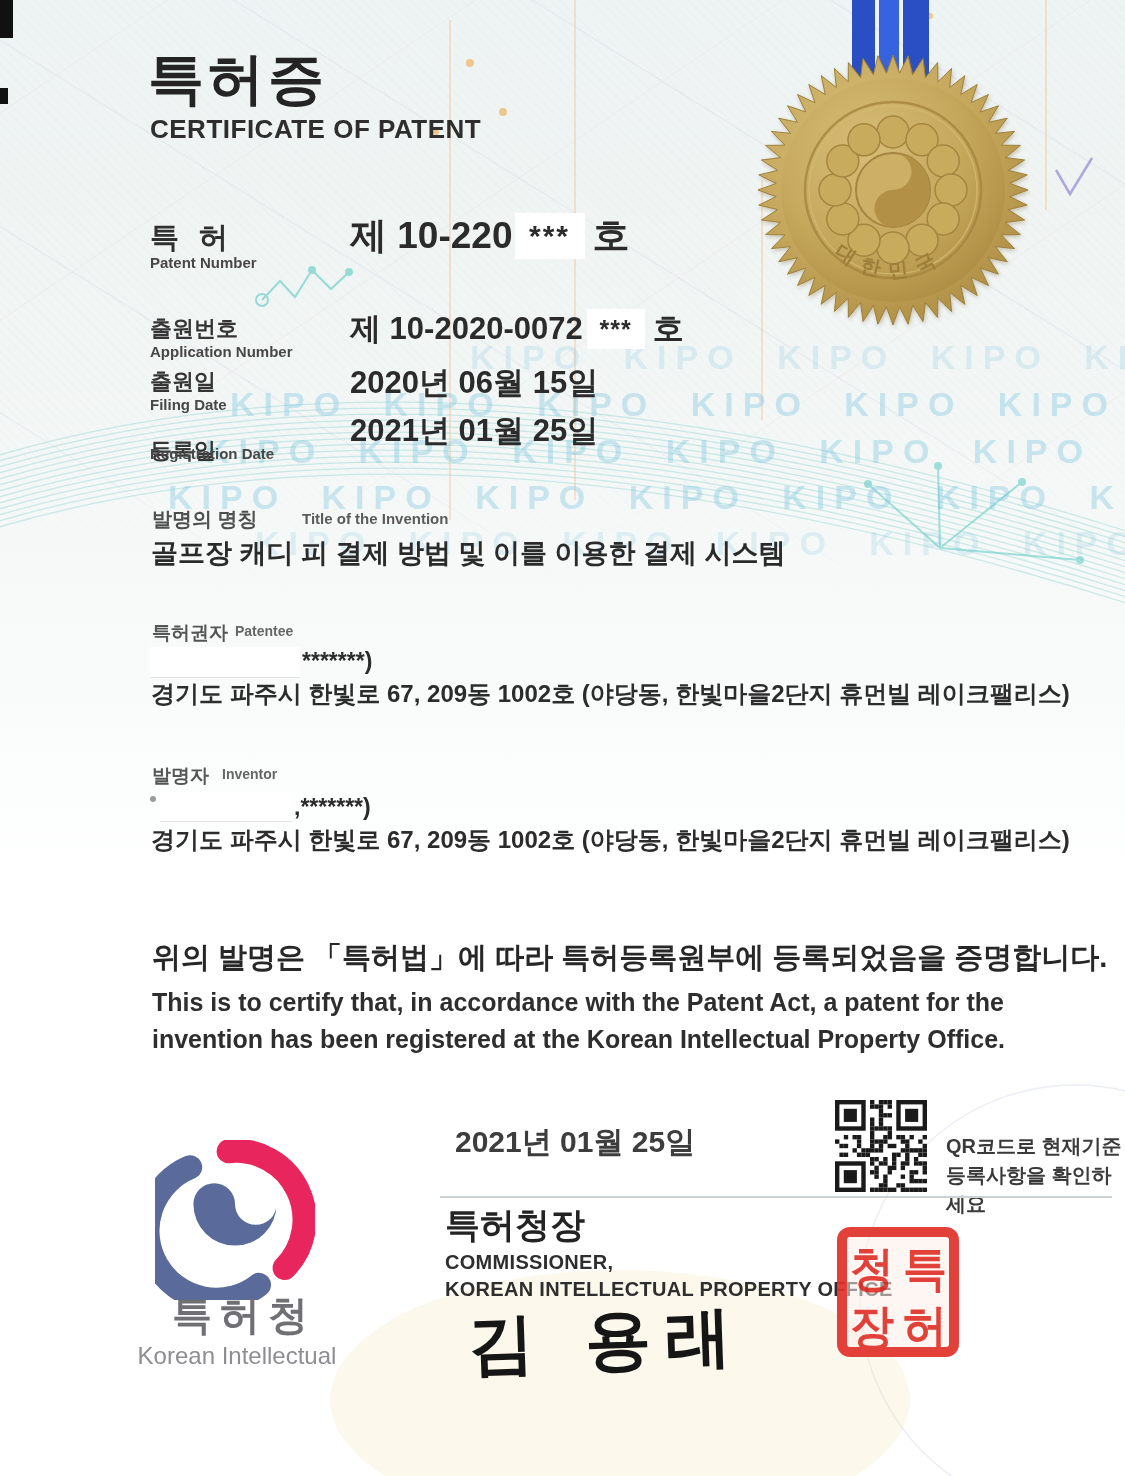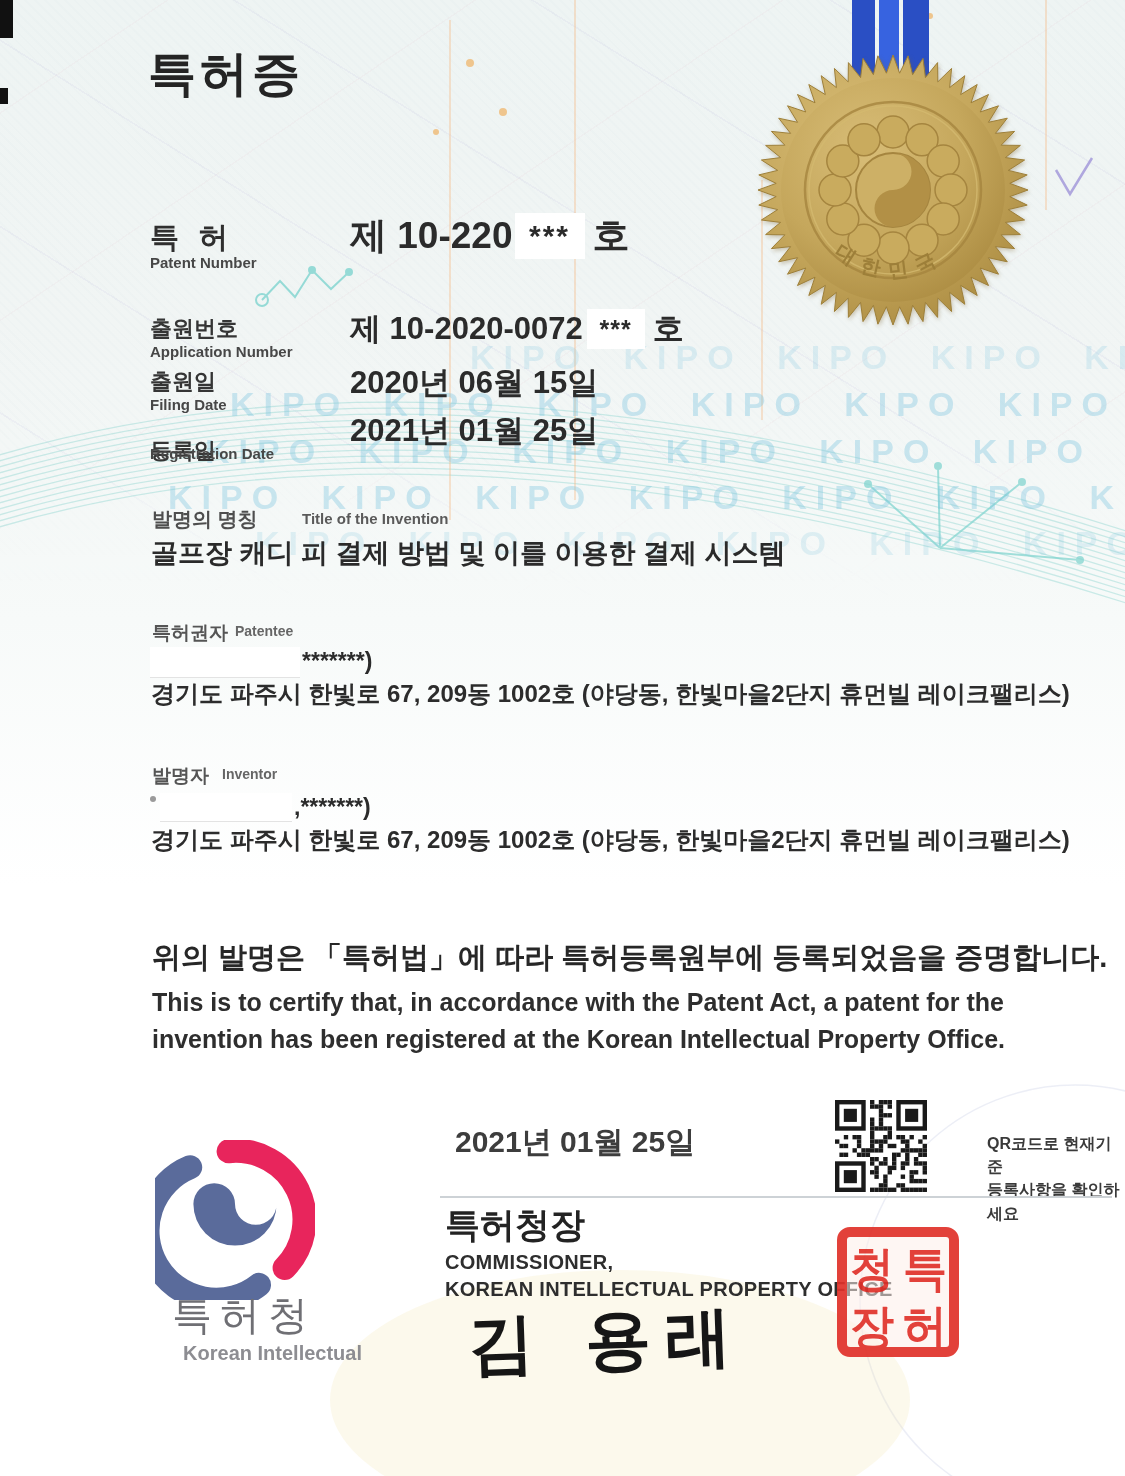--- a/index.html
+++ b/index.html
@@ -12,21 +12,21 @@
   #grid{left:0;top:0;width:1125px;height:600px;opacity:.55;pointer-events:none;
     background:
       repeating-linear-gradient(32deg, rgba(150,140,205,.14) 0 1.6px, transparent 1.6px 158px),
       repeating-linear-gradient(-34deg, rgba(220,150,170,.10) 0 1.4px, transparent 1.4px 172px),
       repeating-linear-gradient(45deg, rgba(140,180,195,.055) 0 2px, transparent 2px 7px);
     -webkit-mask-image:linear-gradient(180deg,#000 70%,transparent);
             mask-image:linear-gradient(180deg,#000 70%,transparent);}
   #deco-svg{left:0;top:0;pointer-events:none;}
   .wm-row{color:rgba(125,198,224,.38);font-weight:700;font-size:34px;letter-spacing:9px;word-spacing:16px;pointer-events:none;}
   
-  .title-ko{font-size:48px;font-weight:800;color:#242424;letter-spacing:4px;font-family:Liberation Serif, serif;}
+  .title-ko{font-size:56px;font-weight:800;color:#242424;letter-spacing:4px;font-family:Liberation Serif, serif;}
   .title-en{font-size:26px;font-weight:700;color:#2e2e2e;letter-spacing:.5px;}
   
   .lab-ko-lg{font-size:29px;font-weight:800;color:#2f2f2f;letter-spacing:6px;}
   .lab-ko{font-size:22px;font-weight:800;color:#353535;}
   .lab-en{font-size:15px;font-weight:700;color:#474747;}
   .val-xl{font-size:37px;font-weight:800;color:#2b2b2b;}
   .val-lg{font-size:31px;font-weight:800;color:#2b2b2b;}
   .val-row{display:flex;align-items:center;}
   .maskbox{display:inline-flex;align-items:center;justify-content:center;background:#fff;}
   .mask1{width:70px;height:46px;margin:0 8px 0 2px;font-size:30px;letter-spacing:2px;}
@@ -35,28 +35,28 @@
   .sec-lab-en{font-size:15px;font-weight:700;color:#5a5a5a;}
   .invention-title{font-size:27px;font-weight:800;color:#2a2a2a;}
   .party-lab-ko{font-size:19px;font-weight:700;color:#555;}
   .party-lab-en{font-size:14px;font-weight:700;color:#666;}
   .masked-name{font-size:23px;font-weight:800;color:#2b2b2b;}
   .name-blank{display:inline-block;background:#fff;border-bottom:1px solid #e3e3e3;}
   .address{font-size:24px;font-weight:800;color:#2c2c2c;}
   .stmt-ko{font-size:29px;font-weight:800;color:#272727;}
   .stmt-en{font-size:25px;font-weight:800;color:#2e2e2e;}
   .issue-date{font-size:30px;font-weight:600;color:#3d3d3d;}
-  .qr-note{font-size:16px;font-weight:800;color:#3a3a3a;line-height:1.45;margin-left:41px;}
+  .qr-note{font-size:20px;font-weight:800;color:#3a3a3a;line-height:1.45;}
   .comm-ko{font-size:35px;font-weight:800;color:#232323;}
   .comm-en{font-size:20px;font-weight:800;color:#2e2e2e;letter-spacing:.3px;}
   .signature{font-size:66px;font-weight:600;color:#161616;font-family:"DejaVu Serif","Liberation Serif",serif;
              transform:rotate(-2deg);letter-spacing:14px;}
   .divider{height:2px;background:#cdd2d6;}
-  .logo-ko{font-size:40px;font-weight:400;color:#6f6f74;letter-spacing:8px;}
-  .logo-en{font-size:20px;font-weight:700;color:#8d8d92;text-align:right;line-height:1.35;}
+  .logo-ko{font-size:40px;font-weight:700;color:#6f6f74;letter-spacing:8px;}
+  .logo-en{font-size:24px;font-weight:400;color:#8d8d92;text-align:center;line-height:1.35;}
   .artifact{background:#111;}
 </style>
 </head>
 <body>
 
 <div id="page">
 
   <div id="grid" class="abs"></div>
 
   <svg id="deco-svg" class="abs" width="1125" height="1476" viewBox="0 0 1125 1476">
@@ -156,20 +156,21 @@
       <circle r="37" fill="#cdb066" stroke="#a5853f" stroke-width="2"></circle>
       <path d="M 0,-37 A 37,37 0 0 1 0,37 A 18.5,18.5 0 0 1 0,0 A 18.5,18.5 0 0 0 0,-37 Z" fill="#b29046"></path>
     </g>
     <path id="medalArc" d="M -64 58 A 86 86 0 0 0 64 58" fill="none"></path>
     <text font-size="20" font-weight="bold" fill="#9d7f39" letter-spacing="10">
       <textPath href="#medalArc" startOffset="8">대한민국</textPath>
     </text>
   </svg>
 
   <div class="abs title-ko" style="left:148px;top:42px;">특허증</div>
+  <div class="abs title-en" style="left:150px;top:114px;">CERTIFICATE OF PATENT</div>
 
   <div class="abs lab-ko-lg" style="left:150px;top:218px;">특 허</div>
   <div class="abs lab-en" style="left:150px;top:254px;">Patent Number</div>
   <div class="abs val-xl val-row" style="left:350px;top:211px;">
     <span>제 10-220</span>
     <span class="maskbox mask1">
         <span>***</span>
       </span>
     <span>호</span>
   </div>

